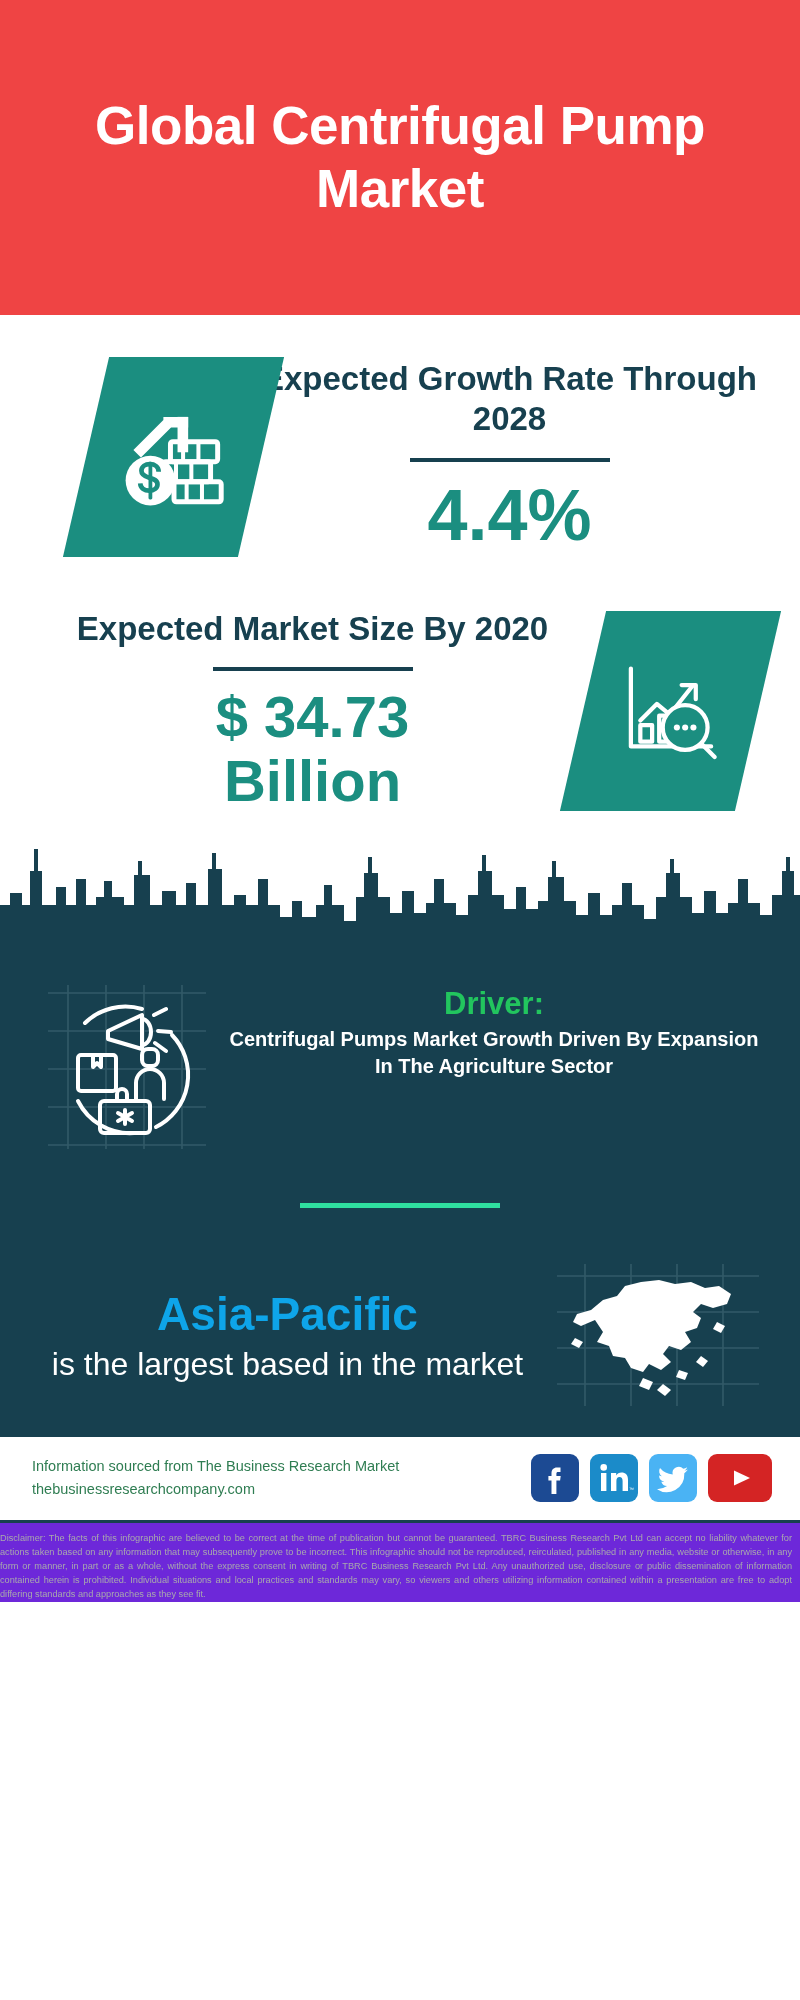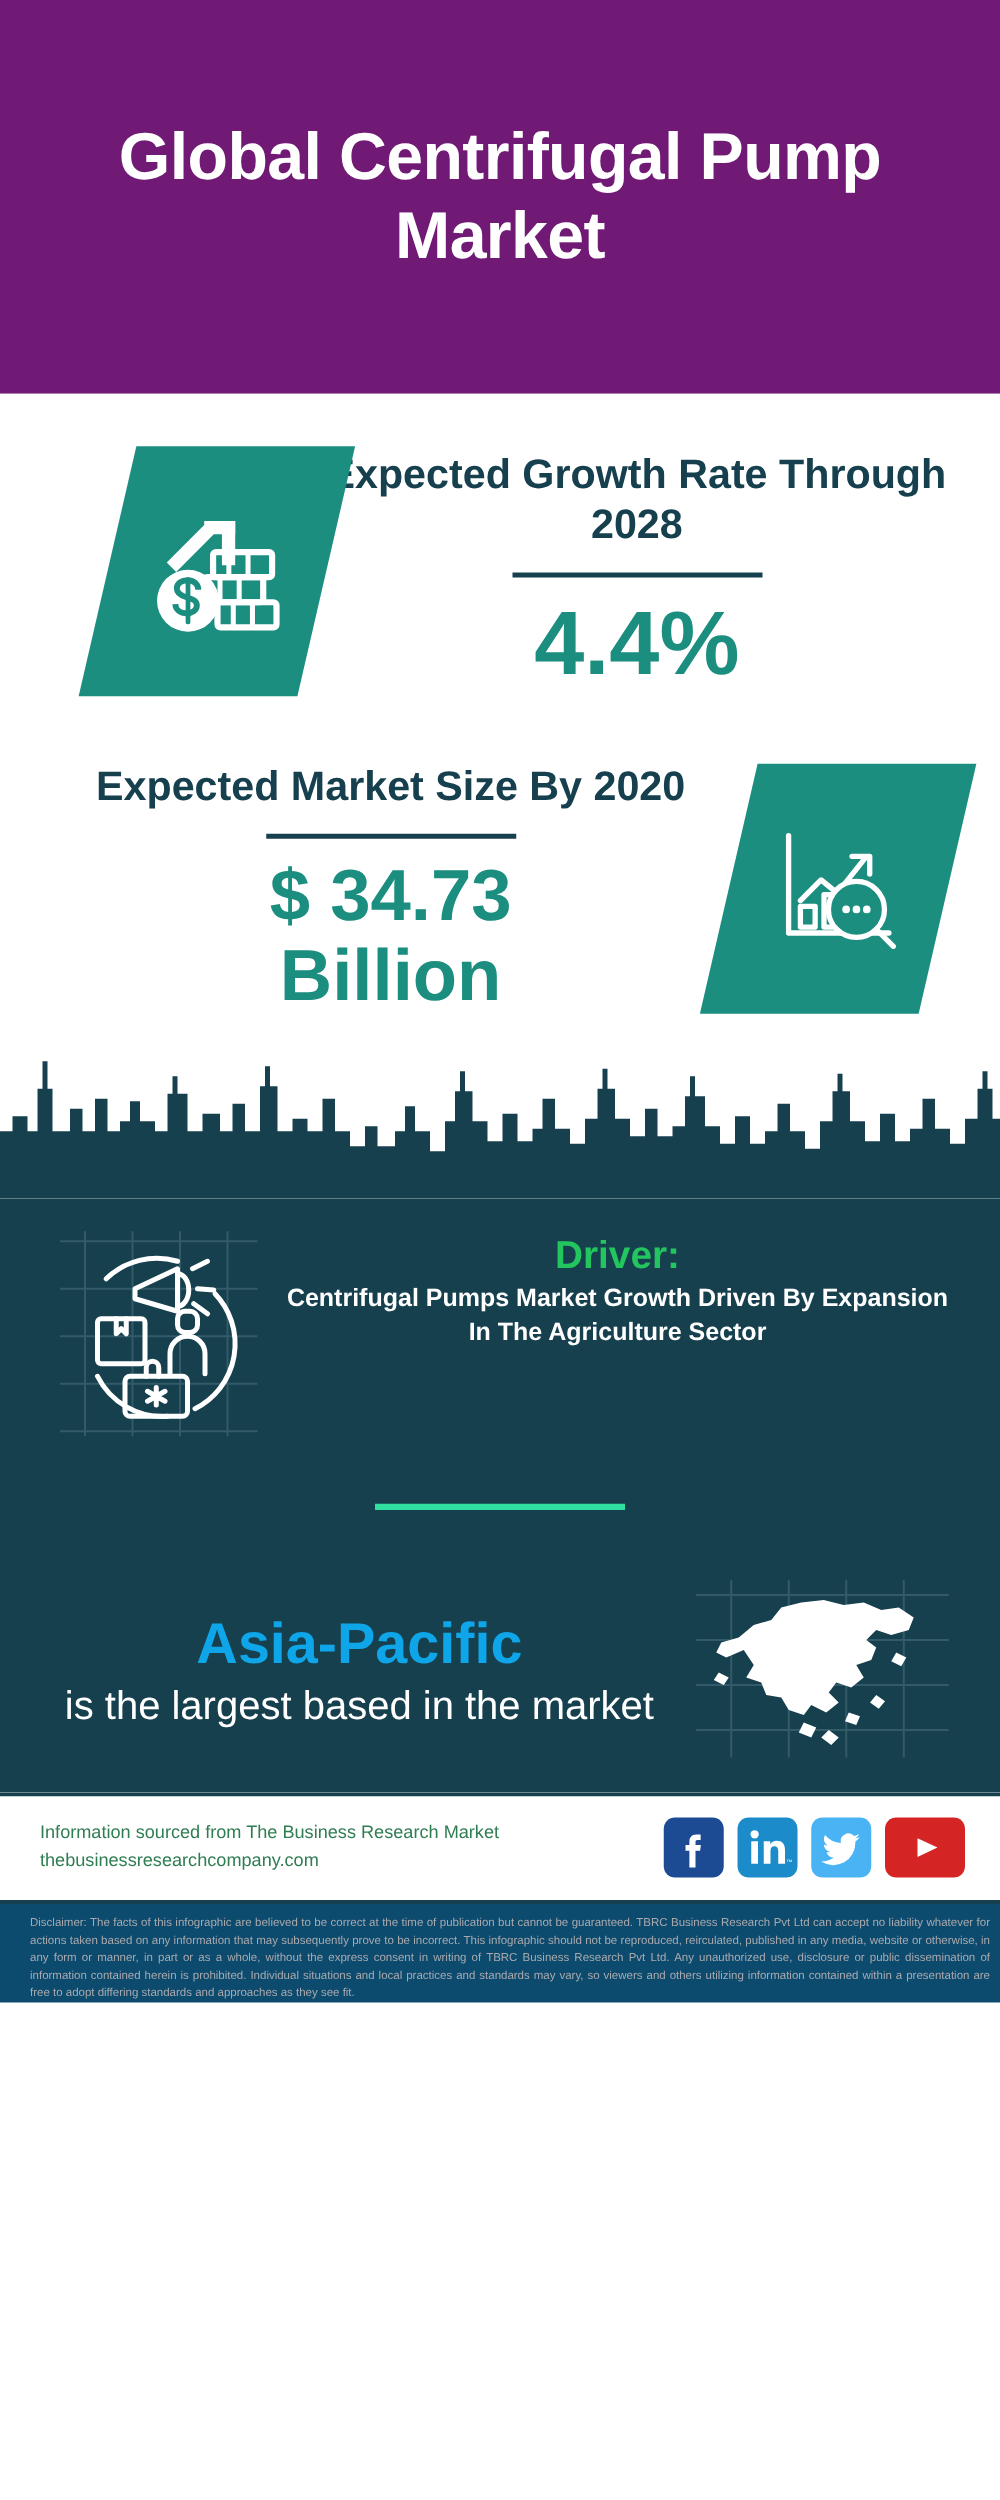--- a/index.html
+++ b/index.html
@@ -6,21 +6,21 @@
   html,body { width:800px; }
   body {
     font-family: "Liberation Sans", sans-serif;
     background:#ffffff;
     width:800px; height:2000px;
     position:relative; overflow:hidden;
   }
 
   
   .header{
-    background:#701a75;
+    background:#ef4444;
     height:315px;
     display:flex; align-items:center; justify-content:center;
     padding:0 54px;
   }
   .header h1{
     color:#ffffff;
     font-size:53px; font-weight:bold;
     line-height:1.18;
     text-align:center;
     letter-spacing:-0.5px;
@@ -130,23 +130,23 @@
     font-size:14.5px; line-height:1.62;
   }
   .socials{ flex:0 0 auto; display:flex; gap:11px; align-items:center; }
   .s-icon{
     width:48px; height:48px; border-radius:9px;
     display:flex; align-items:center; justify-content:center;
   }
   .s-icon svg{ display:block; }
 
   .disclaimer{
-    background:#0c4a6e;
+    background:#6d28d9;
     border-top:3px solid #17404f;
-    padding:9px 8px 0 24px;
+    padding:9px 8px 0 0;
     color:#a9a9ad;
     font-size:9.2px; line-height:1.52;
     text-align:justify;
   }
 </style>
 </head>
 <body>
 
 <div class="header">
   <h1>Global Centrifugal Pump Market</h1>

